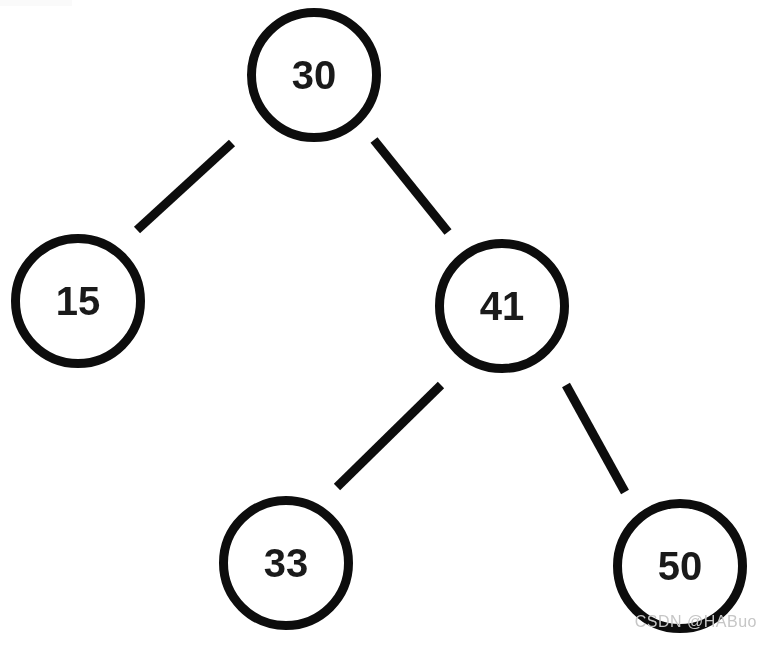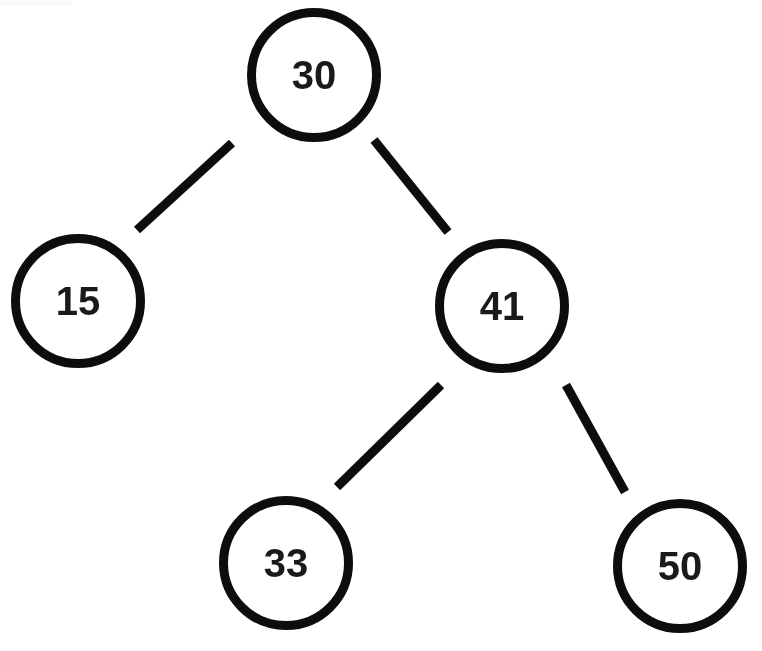--- a/index.html
+++ b/index.html
@@ -94,14 +94,15 @@
         <text class="node-label" x="286" y="563" dy="0.35em">33</text>
       </g>
 
       <g>
         <circle class="node-circle" cx="680" cy="566" r="62.5"></circle>
         <text class="node-label" x="680" y="566" dy="0.35em">50</text>
       </g>
     </g>
   </svg>
 
+  <div class="watermark">CSDN @HABuo</div>
 
 </div>
 
 </body></html>

